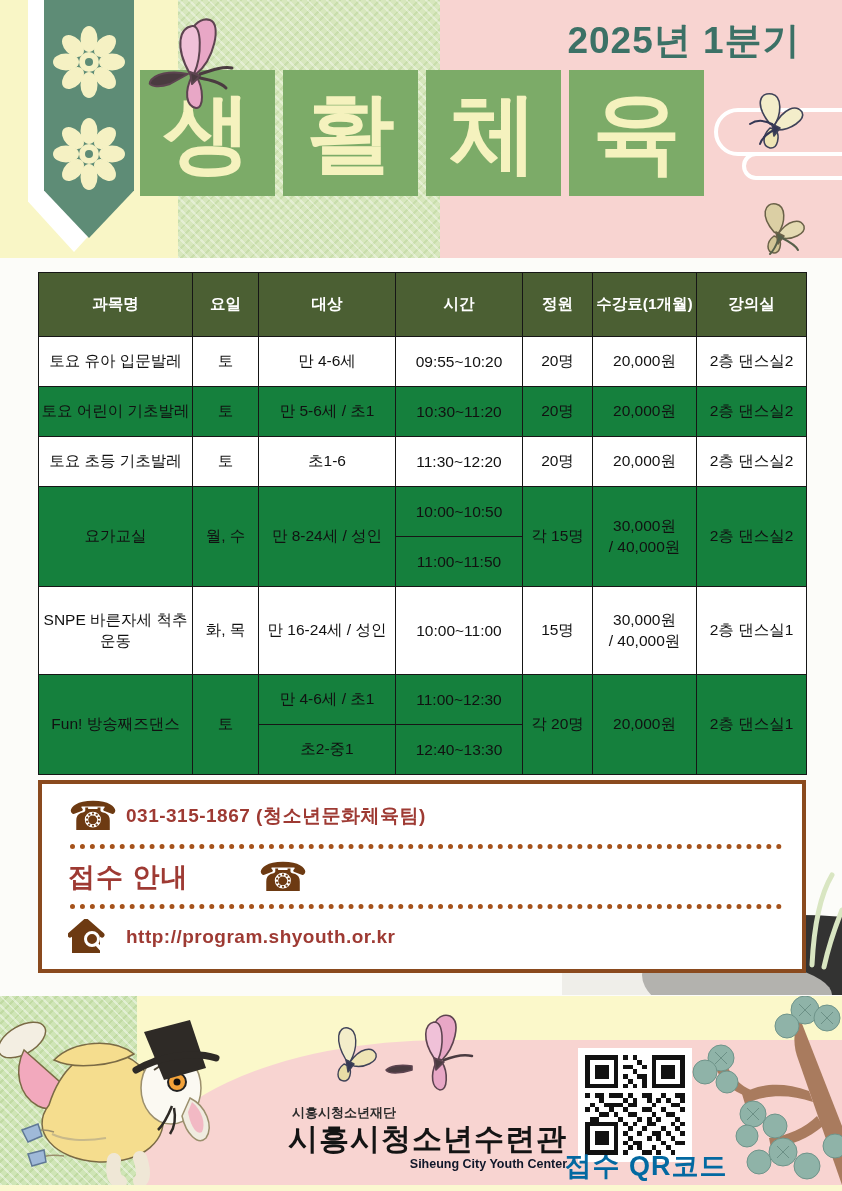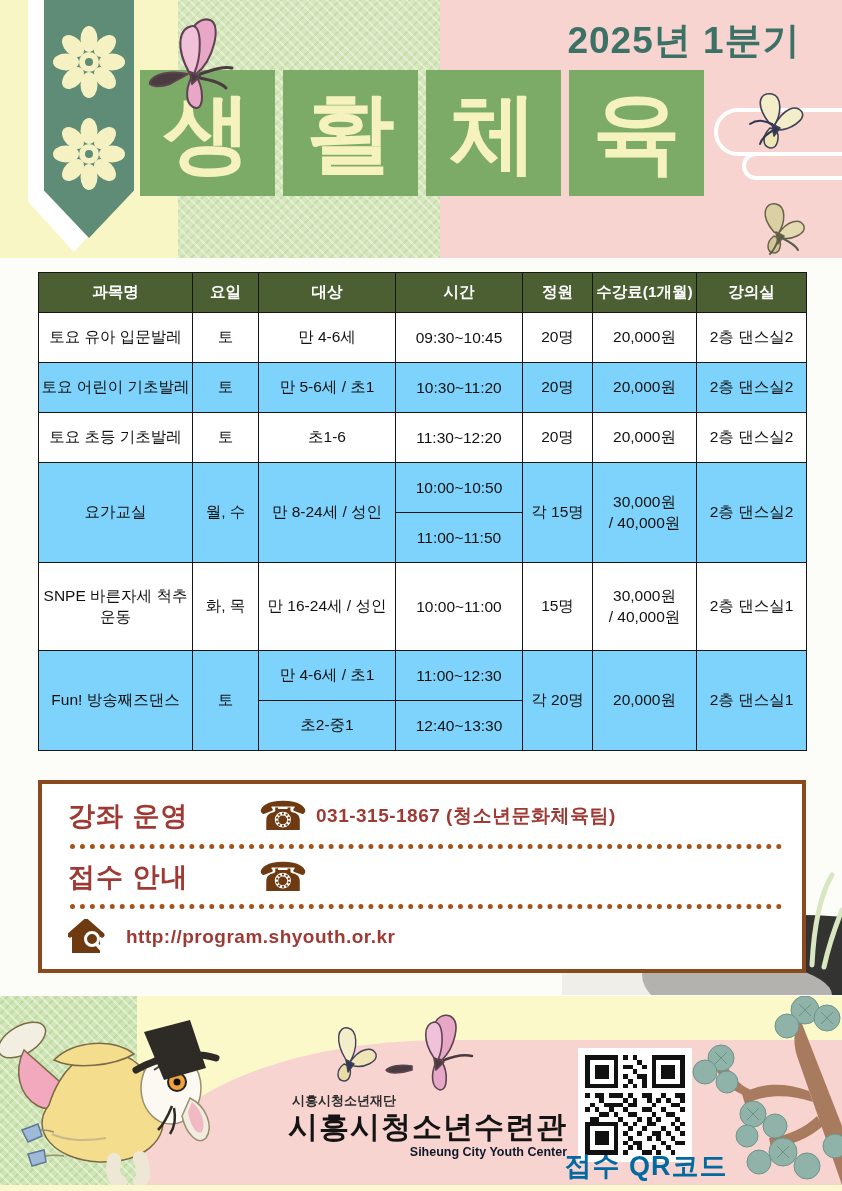--- a/index.html
+++ b/index.html
@@ -35,23 +35,23 @@
   .bfly { position:absolute; }
   .bfly-pink-title { left:140px; top:12px; }
   .bfly-cream-right { left:740px; top:86px; }
   .bfly-beige-right { left:746px; top:196px; }
   .swirl { position:absolute; left:694px; top:98px; }
 
   
   .sched { position:absolute; left:38px; top:272px; width:768px; border-collapse:collapse; table-layout:fixed; }
   .sched th, .sched td { border:1.5px solid #161616; text-align:center; vertical-align:middle;
     font-size:15.5px; color:#111; padding:4px 2px; }
-  .sched th { background:#4b5f33; color:#ffffff; font-weight:bold; height:40px; font-size:15.5px; }
+  .sched th { background:#4b5f33; color:#ffffff; font-weight:bold; height:64px; font-size:15.5px; }
   .sched td { height:50px; background:#ffffff; }
-  .sched tr.beige td { background:#7dd3fc; }
+  .sched tr.beige td { background:#15803d; }
   .c-subject{width:154px} .c-day{width:66px} .c-target{width:137px} .c-time{width:127px}
   .c-cap{width:70px} .c-fee{width:104px} .c-room{width:110px}
   .fee-multi { white-space:pre-line; line-height:1.35; }
   .half { height:47px; }
 
   
   .contact { position:absolute; left:38px; top:780px; width:768px; height:193px;
     background:#ffffff; border:4px solid #8a4a1e; padding:6px 18px 6px 26px; display:flex; flex-direction:column; }
   .c-row { flex:1; display:flex; align-items:center; }
   .c-row .lbl { width:190px; font-size:27px; font-weight:bold; color:#9e3a33; letter-spacing:1px; }
@@ -65,21 +65,21 @@
 
   
   .footer { position:absolute; left:0; top:996px; width:842px; height:189px; background:#fbf8ca; overflow:hidden; }
   .f-green { position:absolute; left:0; top:0; width:137px; height:189px; background:#cfe5b6;
     background-image:repeating-linear-gradient(45deg, rgba(255,255,255,.4) 0 2px, transparent 2px 7px),
                      repeating-linear-gradient(-45deg, rgba(175,205,140,.45) 0 2px, transparent 2px 7px); }
   .f-pink { position:absolute; left:137px; right:0; top:44px; bottom:0; background:#f8d4d1;
     border-top-left-radius:340px 160px; }
   .rabbit { position:absolute; left:-6px; top:14px; }
   .f-bflies { position:absolute; left:286px; top:8px; }
-  .logo { position:absolute; left:288px; top:96px; display:flex; align-items:flex-start; }
+  .logo { position:absolute; left:288px; top:108px; display:flex; align-items:flex-start; }
   .logo-texts { display:flex; flex-direction:column; }
   .logo-small { font-size:13px; font-weight:bold; color:#2b2b2b; margin-left:4px; }
   .logo-large { font-size:30px; font-weight:bold; color:#141414; letter-spacing:1px; line-height:1.1; }
   .logo-eng { font-size:12.5px; font-weight:bold; color:#0f172a; align-self:flex-end; margin-top:2px; }
   .logo-mark { margin:-14px 0 0 4px; }
   .qr-wrap { position:absolute; left:578px; top:52px; background:#ffffff; padding:7px; }
   .qr-label { position:absolute; left:556px; top:152px; width:180px; text-align:center;
     font-size:27px; font-weight:bold; color:#0369a1; letter-spacing:1px; }
   .pine { position:absolute; right:0; top:0; }
   .bottom-strip { position:absolute; left:0; top:1185px; width:842px; height:6px; background:#fbf8d0; }
@@ -201,21 +201,21 @@
         <th>정원</th>
         <th>수강료(1개월)</th>
         <th>강의실</th>
       </tr>
     </thead>
     <tbody>
       <tr>
         <td>토요 유아 입문발레</td>
         <td>토</td>
         <td>만 4-6세</td>
-        <td>09:30~10:45</td>
+        <td>09:55~10:20</td>
         <td>20명</td>
         <td>20,000원</td>
         <td>2층 댄스실2</td>
       </tr>
       <tr class="beige">
         <td>토요 어린이 기초발레</td>
         <td>토</td>
         <td>만 5-6세 / 초1</td>
         <td>10:30~11:20</td>
         <td>20명</td>
@@ -271,21 +271,20 @@
   </table>
 
   <svg class="hills" width="280" height="150" viewBox="0 0 280 150">
     <ellipse cx="240" cy="130" rx="160" ry="60" fill="#ececе8" opacity="0.8"></ellipse>
     <ellipse cx="120" cy="150" rx="150" ry="40" fill="#e9e8e3" opacity="0.7"></ellipse>
     <path d="M250 120 C252 80 258 50 270 30 M262 122 C268 95 276 75 280 65 M238 124 C232 100 224 86 214 78" stroke="#d9e6c2" stroke-width="5" fill="none" stroke-linecap="round"></path>
   </svg>
 
   <div class="contact">
     <div class="c-row">
-      <span class="lbl">강좌 운영</span>
       <span class="ico">
           <span class="phone-glyph">☎</span>
         </span>
       <span class="val">031-315-1867 (청소년문화체육팀)</span>
     </div>
     <div class="c-sep"></div>
     <div class="c-row">
       <span class="lbl">접수 안내</span>
       <span class="ico">
           <span class="phone-glyph">☎</span>

